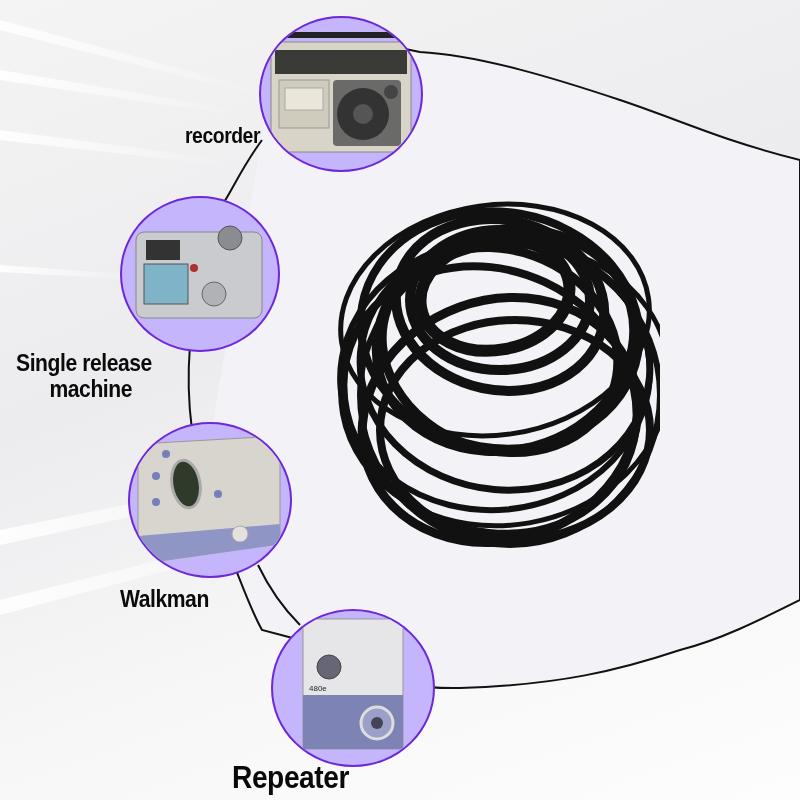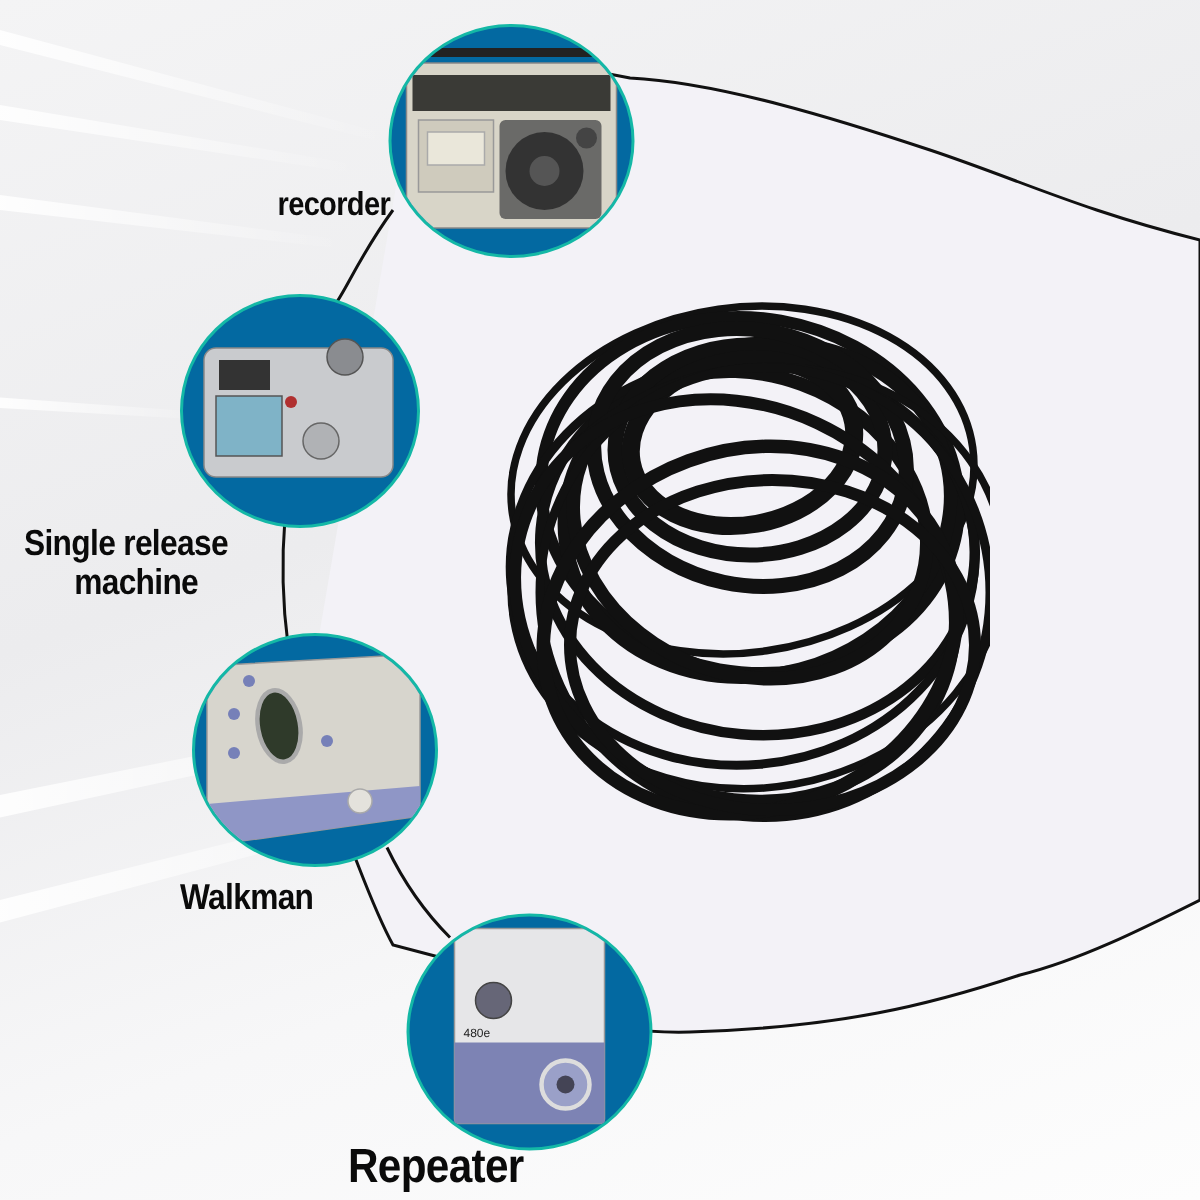--- a/index.html
+++ b/index.html
@@ -3,21 +3,21 @@
 <meta charset="utf-8">
 <style>
   html,body{margin:0;padding:0;}
   body{width:800px;height:800px;overflow:hidden;position:relative;
     background:linear-gradient(160deg,#f4f4f5 0%,#ececee 40%,#f7f7f8 70%,#fdfdfd 100%);
     font-family:"Liberation Sans",sans-serif;}
   .streaks{position:absolute;inset:0;pointer-events:none;}
   .outline{position:absolute;left:0;top:0;width:800px;height:800px;}
   .label{position:absolute;font-family:"Liberation Sans",sans-serif;font-weight:bold;color:#0a0a0a;
     transform:scaleX(0.88);transform-origin:left top;letter-spacing:-0.5px;line-height:1.1;}
-  .circle{position:absolute;border-radius:50%;border:2px solid #14b8a6;background:#0369a1;overflow:hidden;box-sizing:border-box;text-decoration:underline;}
+  .circle{position:absolute;border-radius:50%;border:2px solid #6d28d9;background:#c4b5fd;overflow:hidden;box-sizing:border-box;text-decoration:underline;}
   .coil{position:absolute;}
 </style>
 </head>
 <body>
 
 <svg class="streaks" width="800" height="800">
   <defs>
     <linearGradient id="st" x1="0" x2="1">
         <stop offset="0" stop-color="#fff" stop-opacity="0.9"></stop>
         <stop offset="1" stop-color="#fff" stop-opacity="0"></stop>

